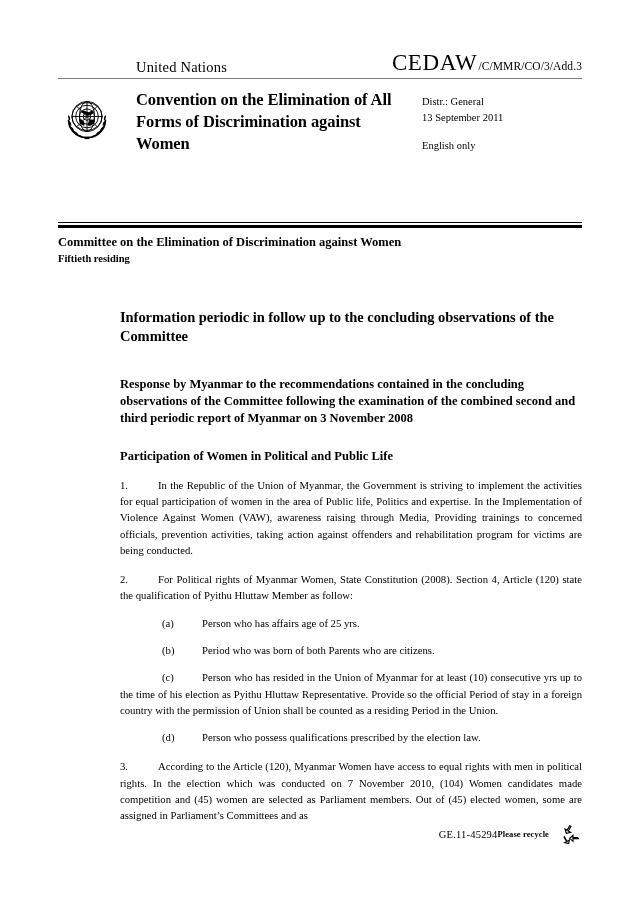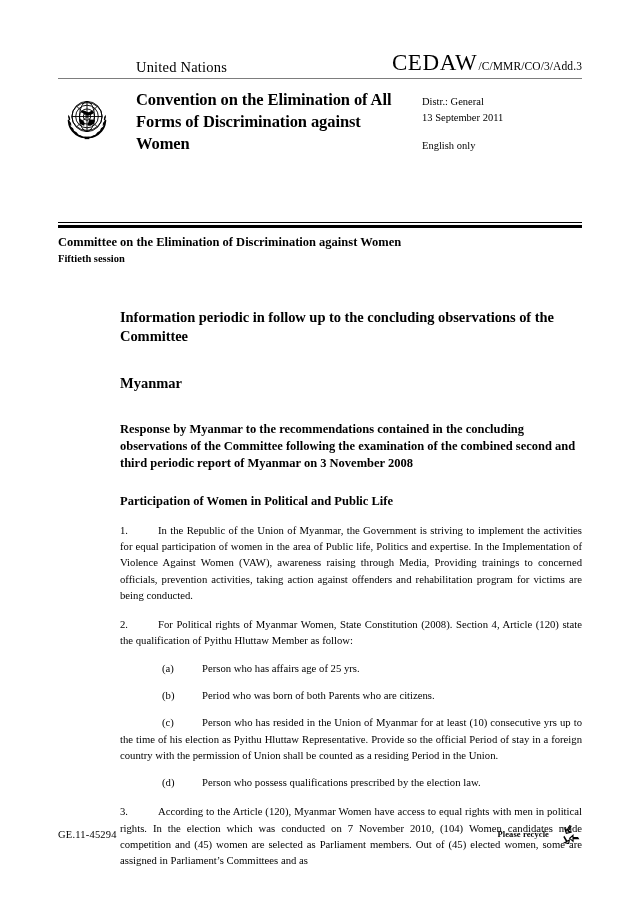--- a/index.html
+++ b/index.html
@@ -189,21 +189,21 @@
   }
 
   
   .footer {
     position: absolute;
     left: 58px;
     top: 824px;
     width: 524px;
     display: flex;
     align-items: center;
-    justify-content: space-between;
+    justify-content: flex-end;
   }
   .jobnum {
     font-size: 10.5px;
     letter-spacing: .2px;
   }
   .recycle {
     display: flex;
     align-items: center;
     gap: 11px;
   }
@@ -285,28 +285,27 @@
     </div>
   </div>
 
   <div class="rule-thick-wrap">
     <div class="rule-thick-top"></div>
     <div class="rule-thick-main"></div>
   </div>
 
   <div class="committee">
     <div class="committee-name">Committee on the Elimination of Discrimination against Women</div>
-    <div class="session">Fiftieth session</div>
+    <div class="session">Fiftieth residing</div>
   </div>
 
   <div class="content">
 
     <h1 class="doc-title">Information periodic in follow up to the concluding observations of the Committee</h1>
 
-    <h2 class="country">Myanmar</h2>
 
     <h3 class="response">Response by Myanmar to the recommendations contained in the concluding observations of the Committee following the examination of the combined second and third periodic report of Myanmar on 3 November 2008</h3>
 
     <h4 class="section-head">Participation of Women in Political and Public Life</h4>
 
     <p class="para">
       <span class="pnum">1.</span><span>In the Republic of the Union of Myanmar, the Government is striving to implement the activities for equal participation of women in the area of Public life, Politics and expertise. In the Implementation of Violence Against Women (VAW), awareness raising through Media, Providing trainings to concerned officials, prevention activities, taking action against offenders and rehabilitation program for victims are being conducted.</span>
     </p>
 
     <p class="para">

